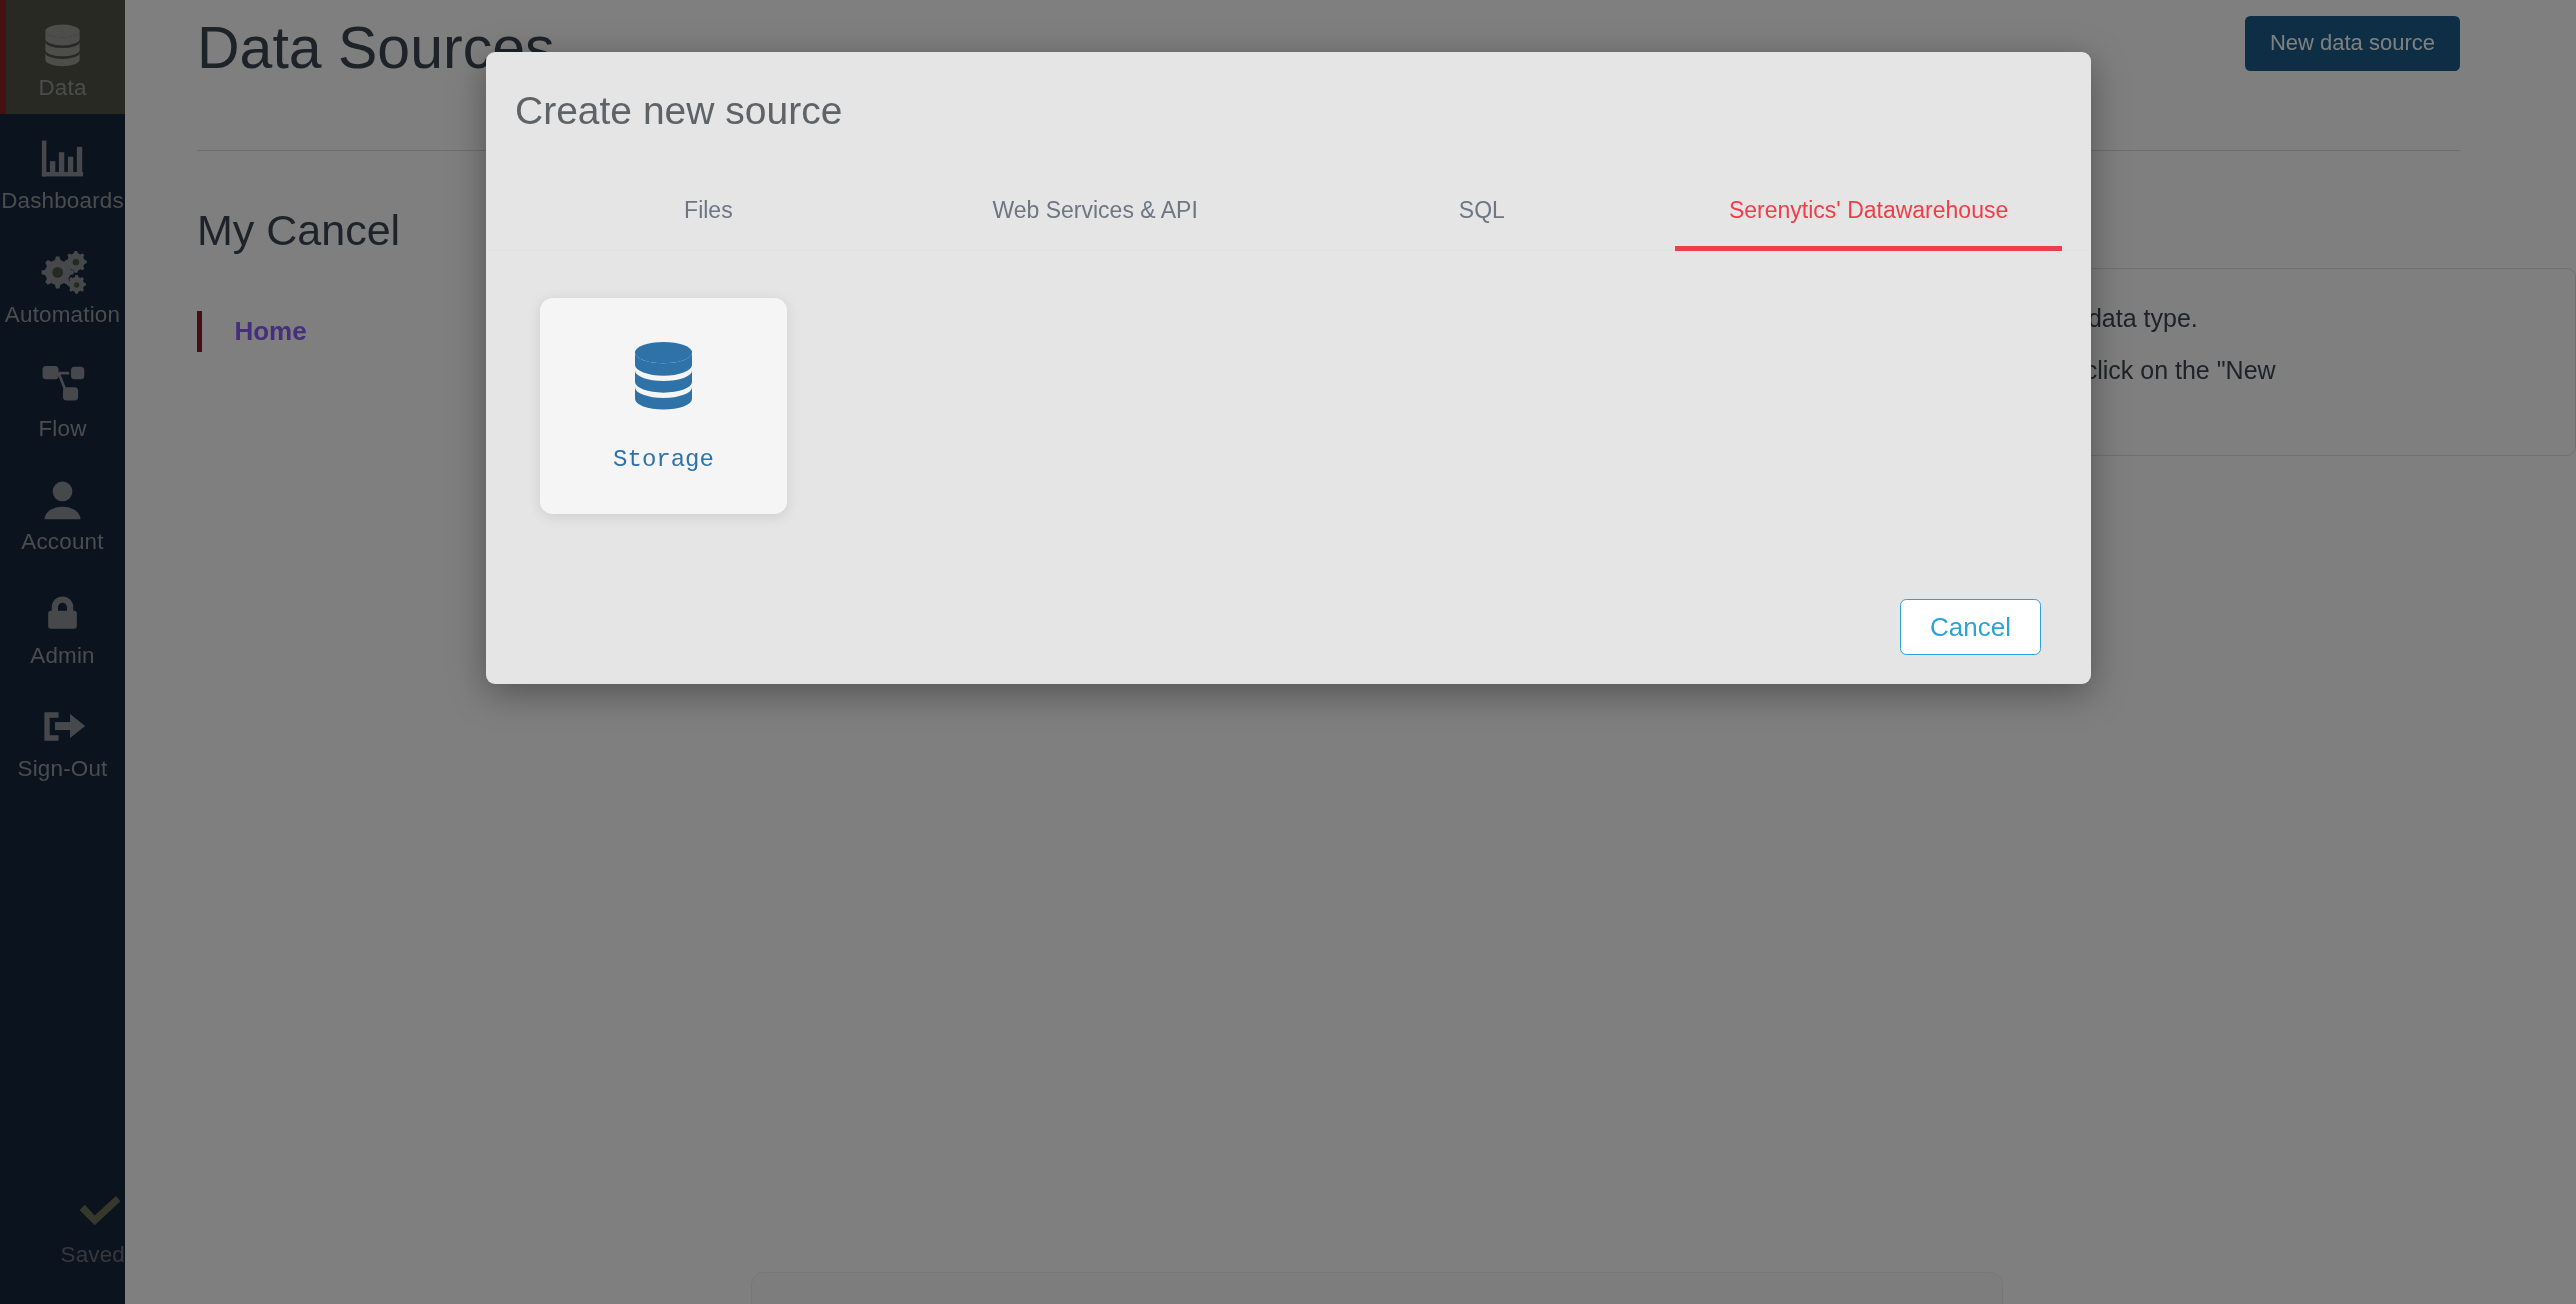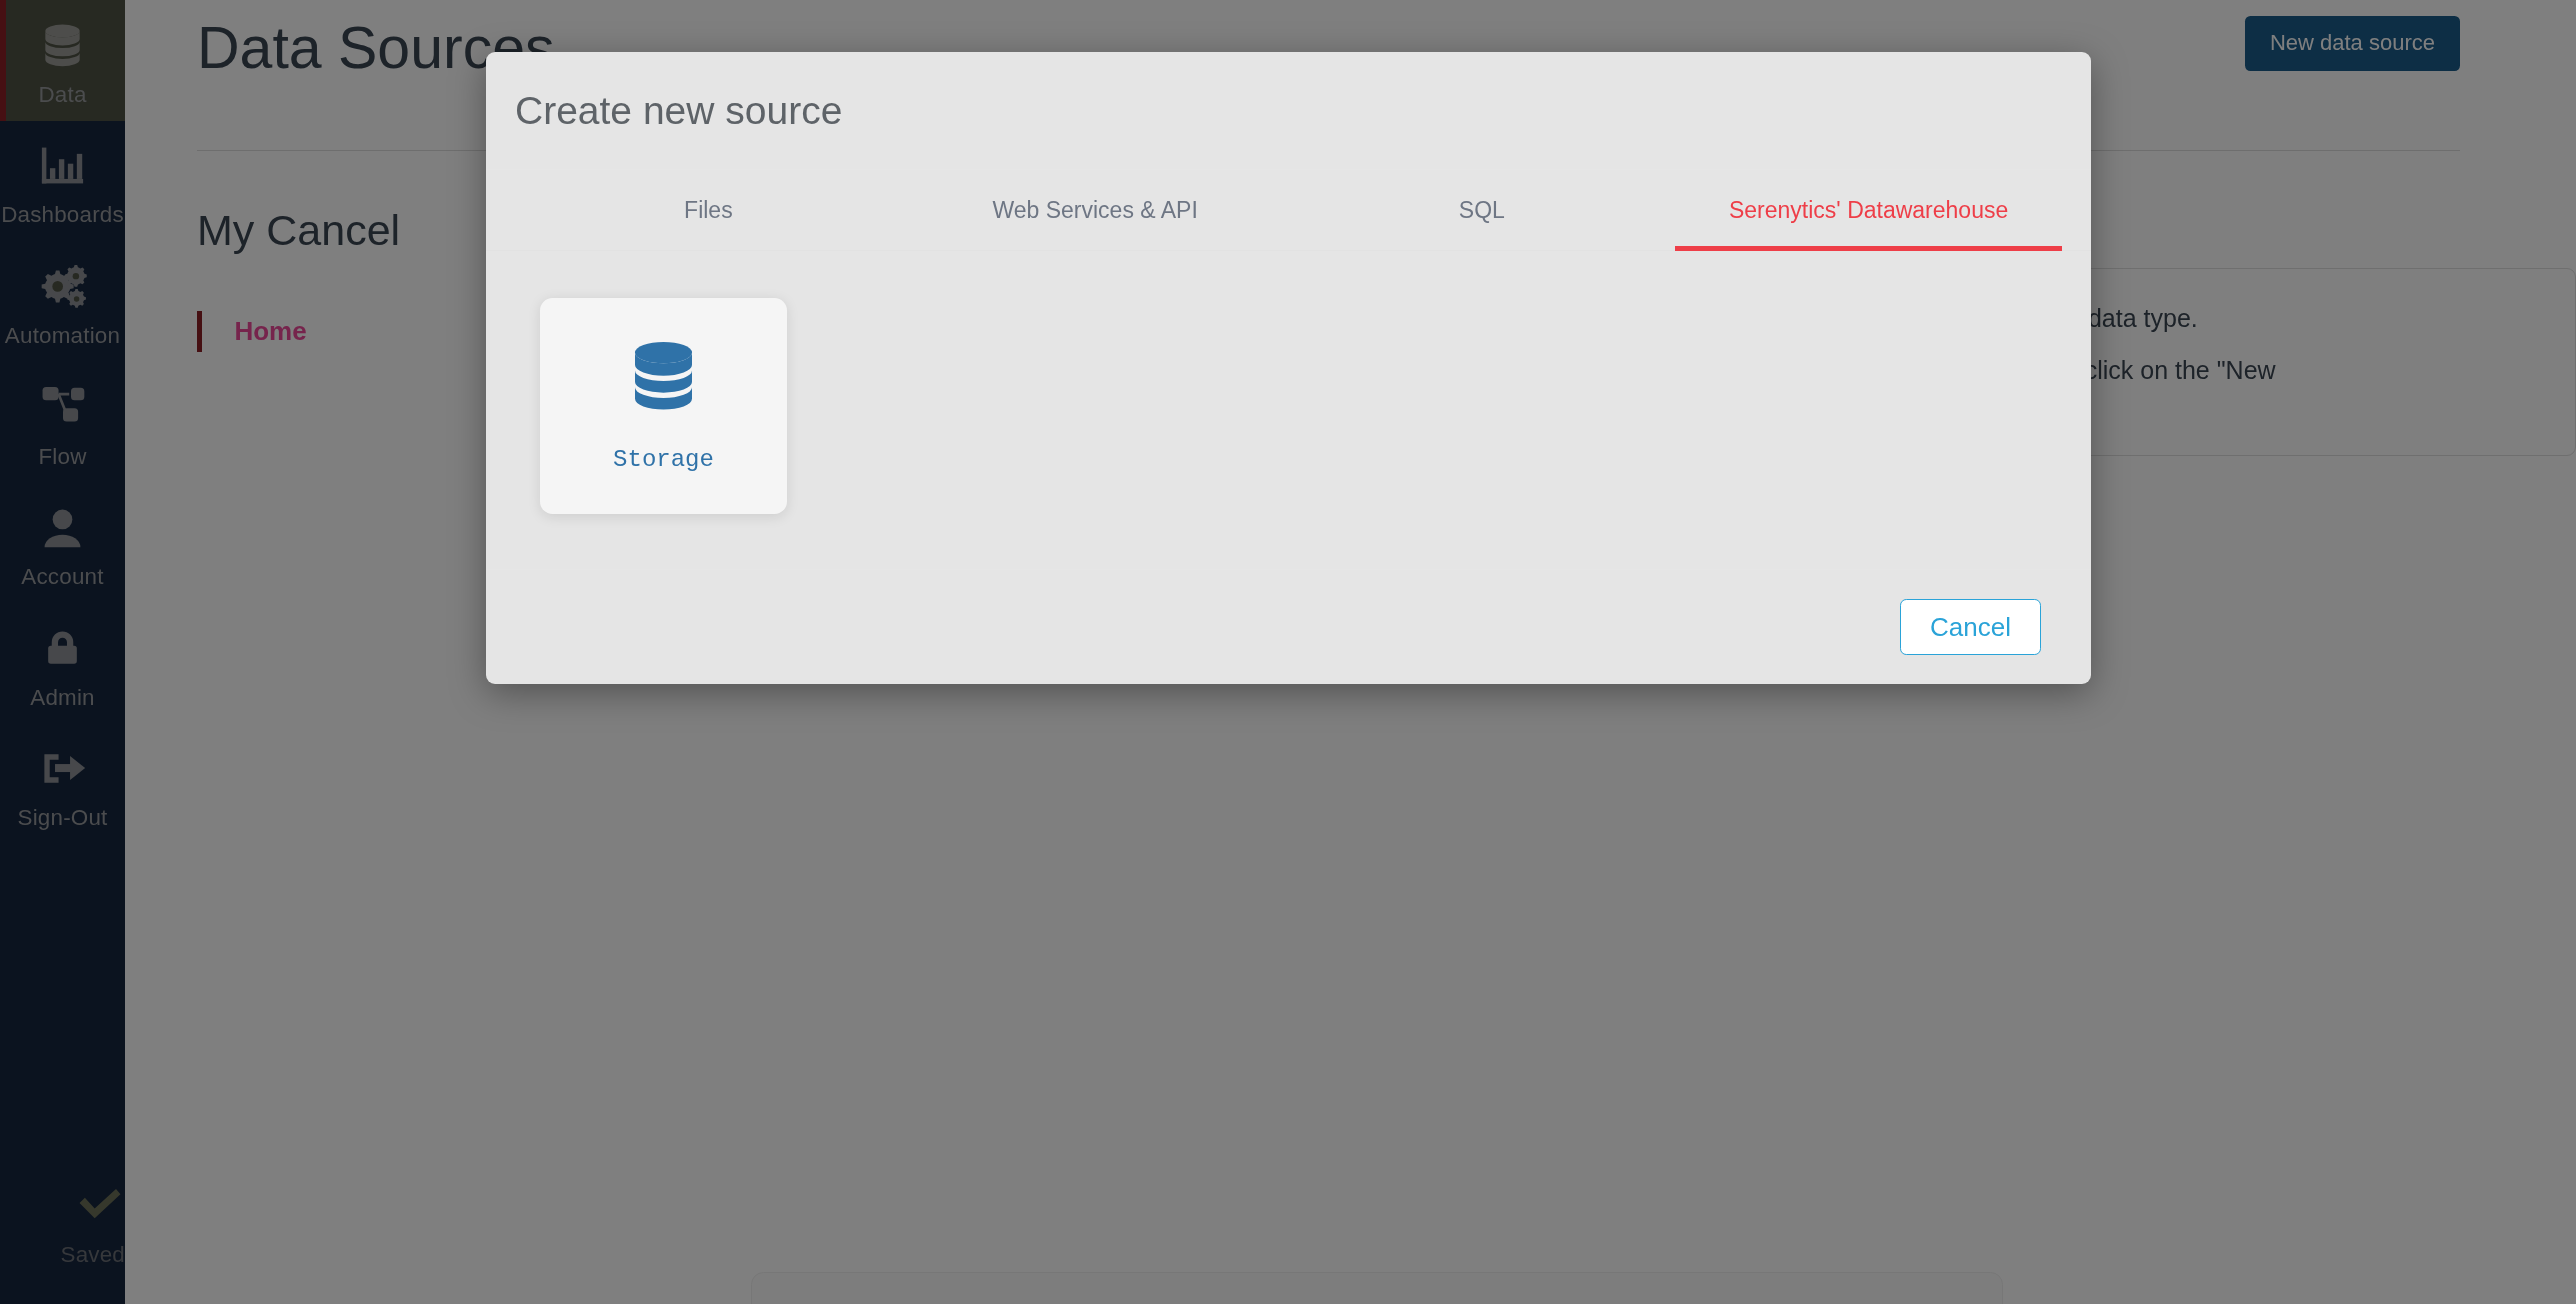--- a/index.html
+++ b/index.html
@@ -40,21 +40,20 @@
     display: flex; align-items: center; justify-content: center;
     margin-bottom: 7.2px;
   }
   .nav-icon svg { display: block; }
   .nav-label {
     font-size: 22.4px;
     color: #97999c;
     letter-spacing: 0.2px;
     line-height: 1;
     font-family: "Liberation Sans", sans-serif;
-    margin-top: 7px;
   }
   .nav-spacer { flex: 1 1 auto; }
   .nav-item.saved { padding-bottom: 38px; align-items: flex-end; }
   .nav-item.saved .nav-label { color: #6d7077; }
 
   
   .page {
     position: absolute; left: 125px; top: 0;
     width: 2451px; height: 1304px;
     background: #ffffff;
@@ -91,21 +90,21 @@
     font-family: "Liberation Sans", sans-serif;
   }
   .folder-item {
     position: absolute; left: 72px; top: 311px;
     display: flex; align-items: center;
     cursor: pointer;
   }
   .folder-bar { width: 5.4px; height: 41px; background: #8d2127; }
   .folder-label {
     margin-left: 32px;
-    font-size: 26px; font-weight: 700; color: #ec4899;
+    font-size: 26px; font-weight: 700; color: #8b5cf6;
     font-family: "Liberation Sans", sans-serif;
   }
 
   .info-panel {
     position: absolute; left: 1843px; top: 268px;
     width: 608px; height: 188px;
     border: 0.9px solid #dedede; border-radius: 9px;
     padding: 23px 30px;
     background: #ffffff;
     overflow: hidden;

